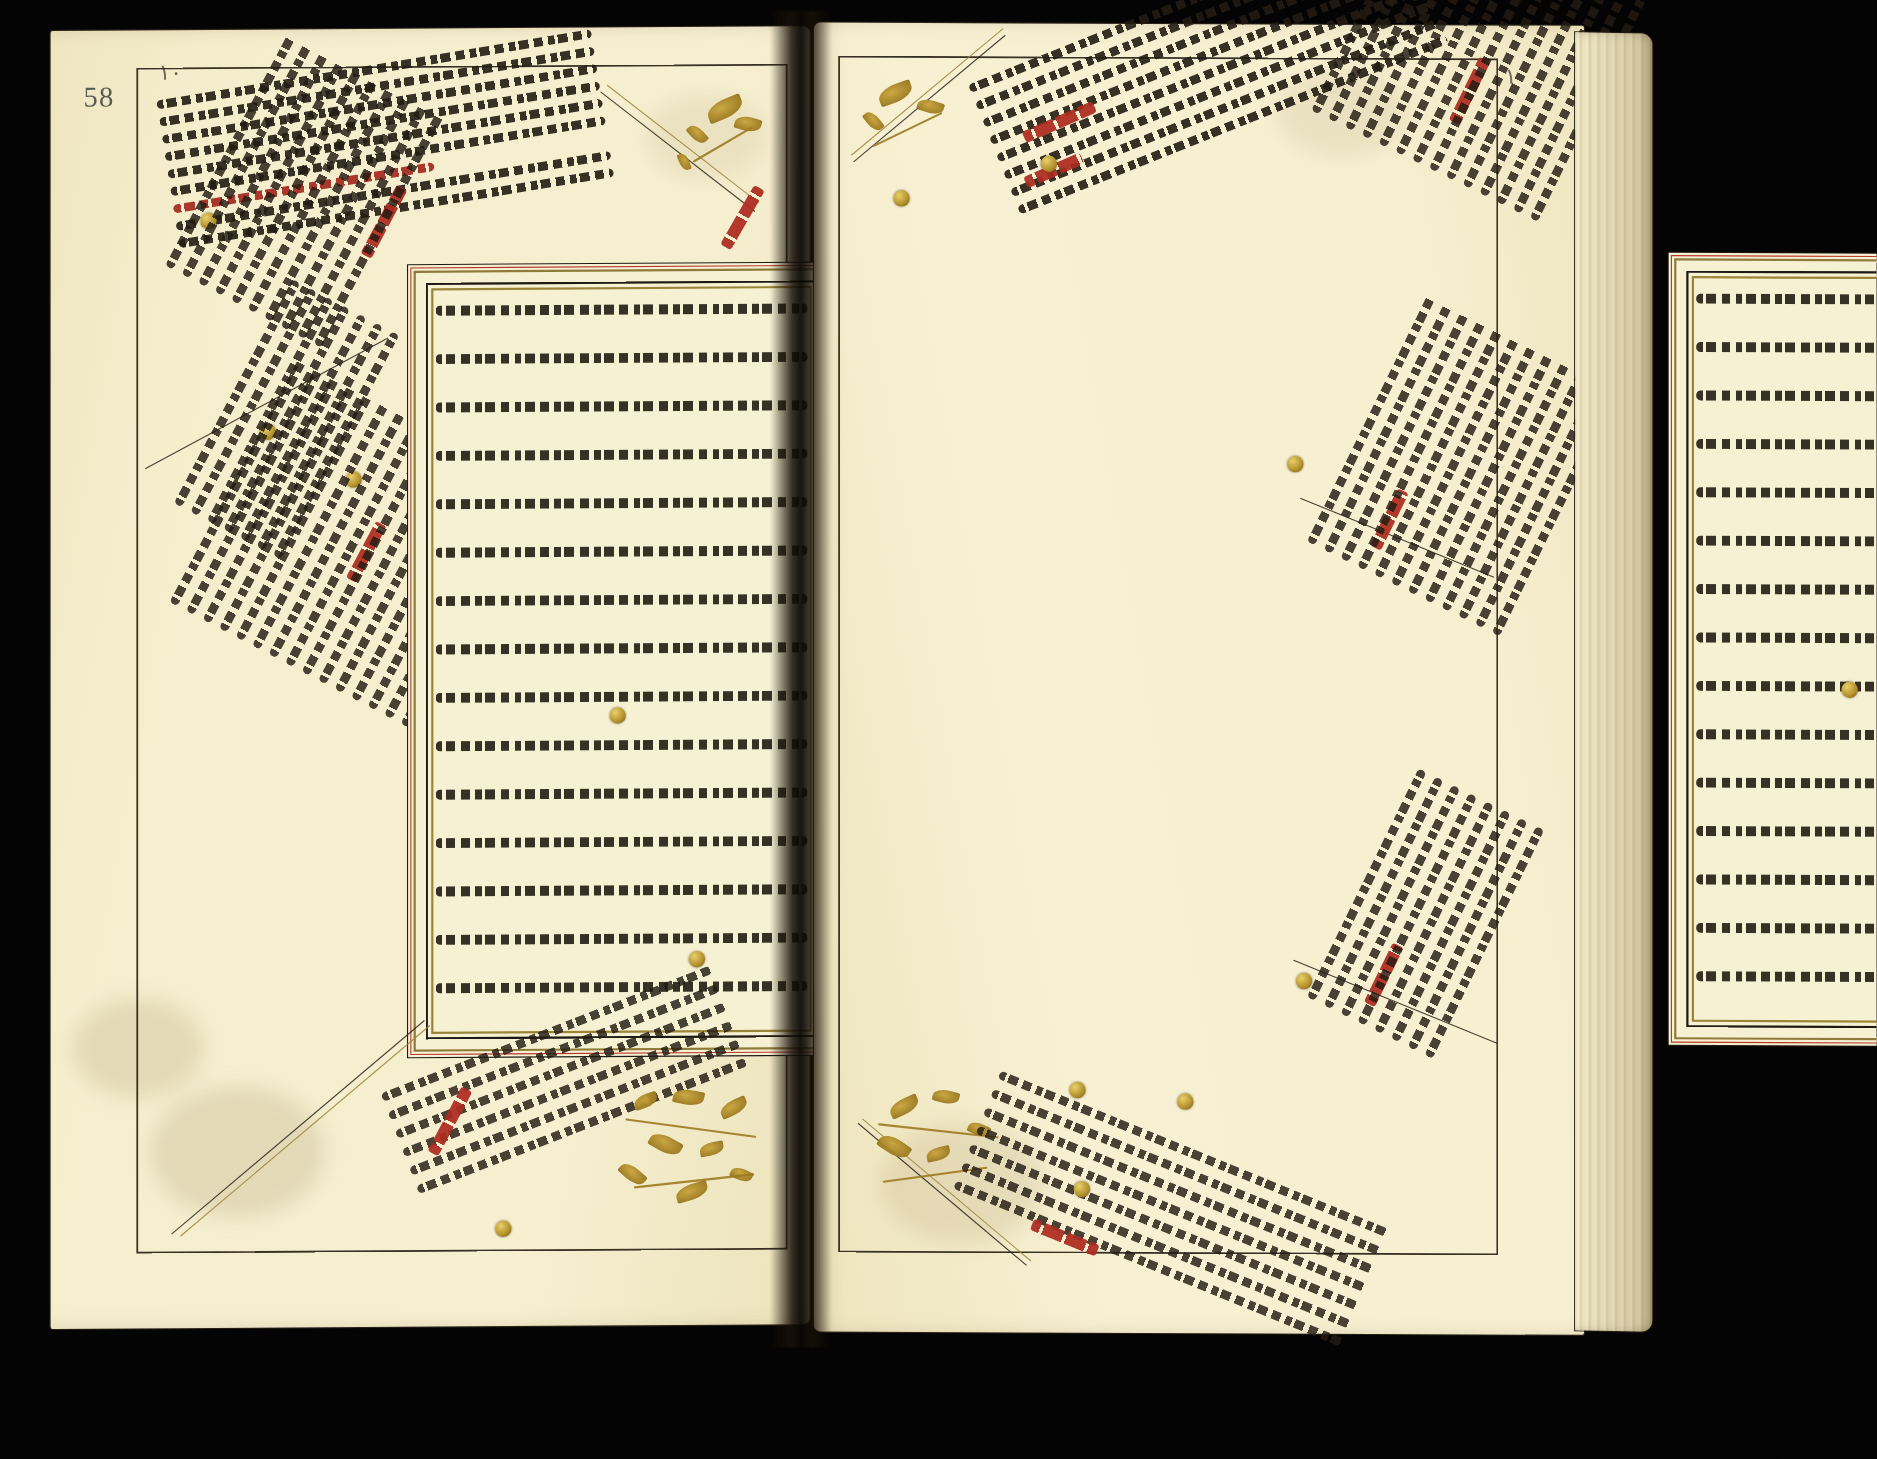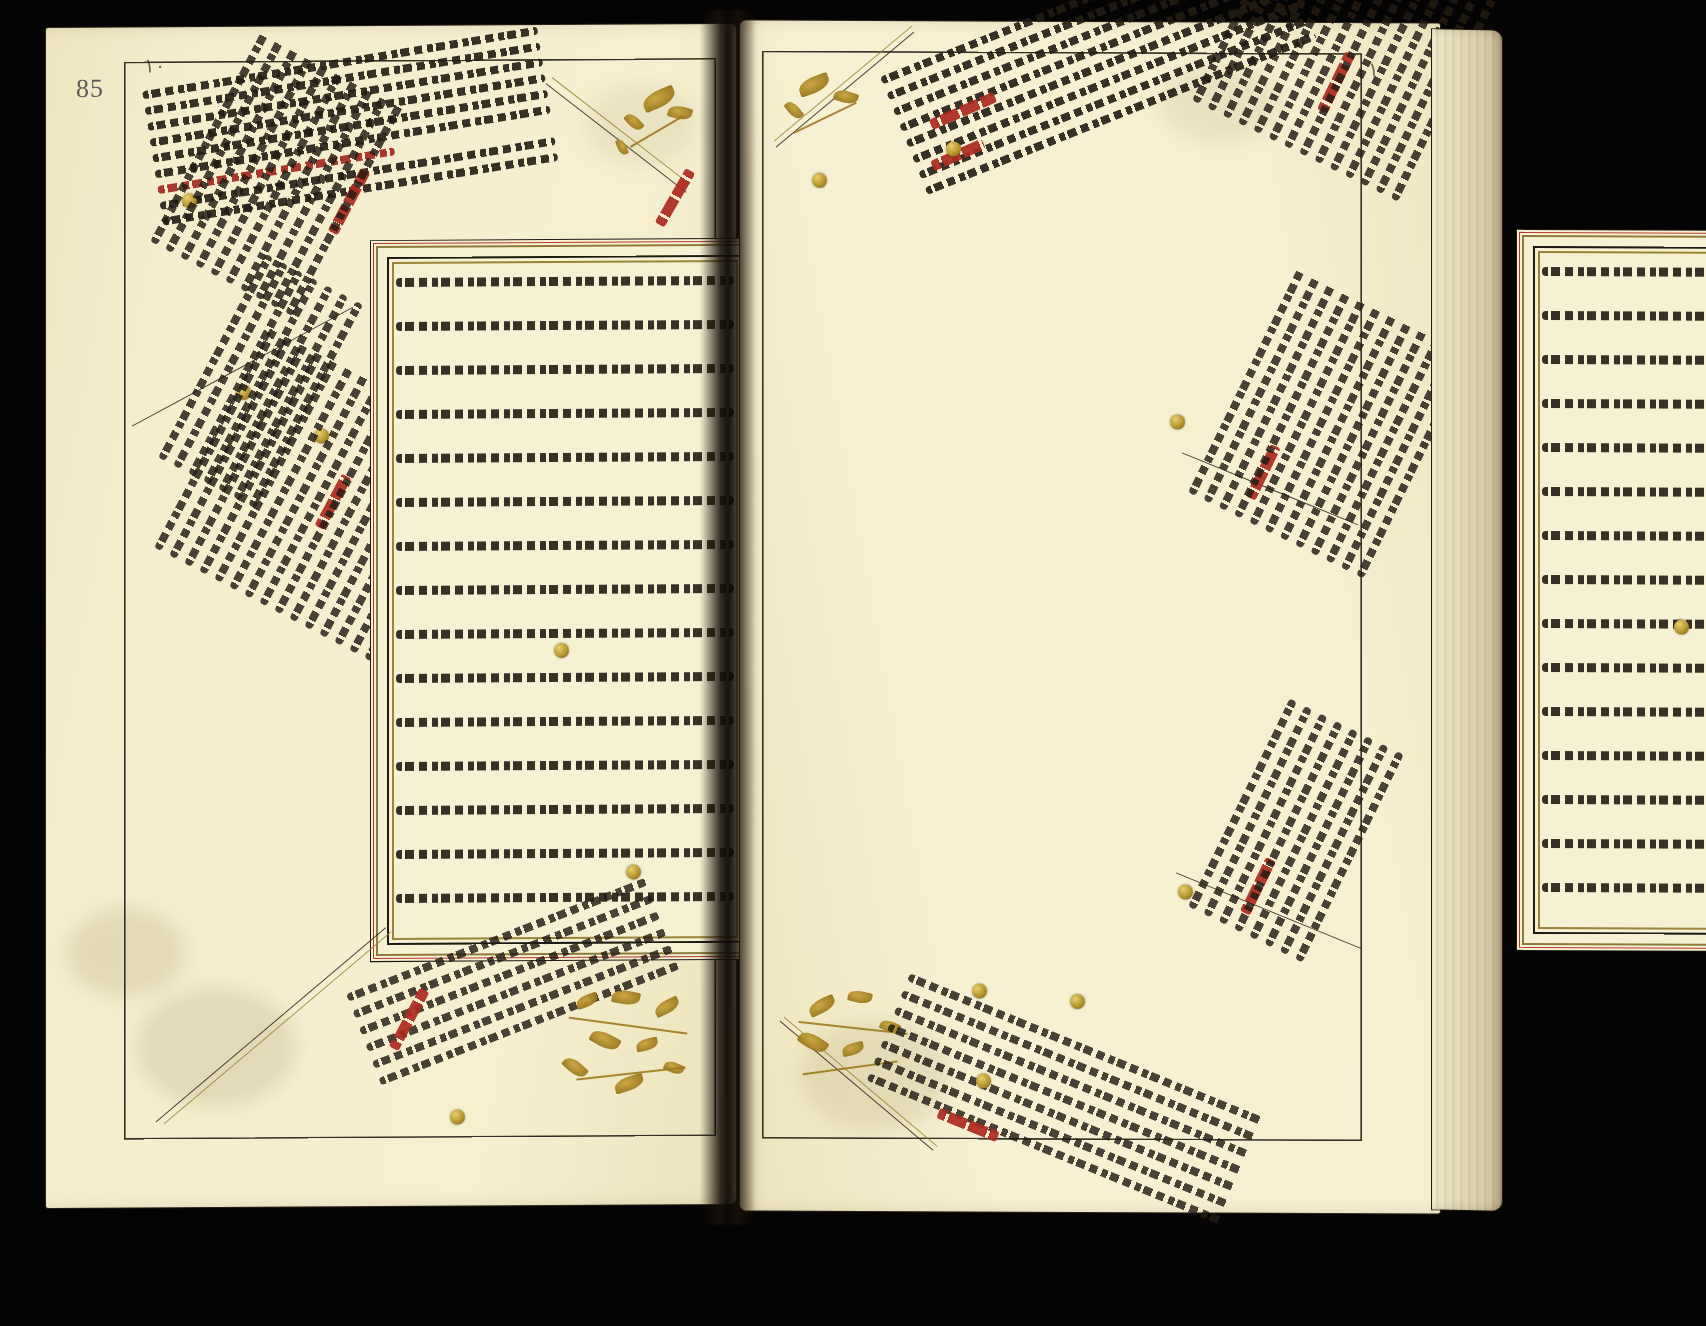--- a/index.html
+++ b/index.html
@@ -161,21 +161,21 @@
 <body>
 
 <div id="stage">
 
   <div id="page-left" class="page">
 
     <div class="stain" style="left:20px;top:880px;width:120px;height:90px;background:rgba(150,120,70,.18);"></div>
     <div class="stain" style="left:90px;top:960px;width:160px;height:120px;background:rgba(130,105,60,.16);"></div>
     <div class="stain" style="left:540px;top:60px;width:110px;height:80px;background:rgba(160,130,80,.12);"></div>
 
-    <div class="folio" style="left:30px;top:46px;">85</div>
+    <div class="folio" style="left:30px;top:46px;">58</div>
     <div class="folio-r" style="left:98px;top:26px;">١٠</div>
 
     <div style="position:absolute;left:78px;top:34px;width:592px;height:1078px;box-shadow:inset 0 0 0 1.6px #231c12;opacity:.9;"></div>
 
     <div class="hair gold" style="left:506px;top:52px;width:175px;transform:rotate(38deg);"></div>
     <div class="hair" style="left:500px;top:58px;width:178px;transform:rotate(38deg);"></div>
 
     <div class="corner-panel" style="left:560px;top:48px;width:120px;height:110px;">
       <div class="leaf" style="left:36px;top:18px;width:34px;height:17px;transform:rotate(-22deg);"></div>
       <div class="leaf" style="left:62px;top:34px;width:24px;height:13px;transform:rotate(16deg);"></div>

